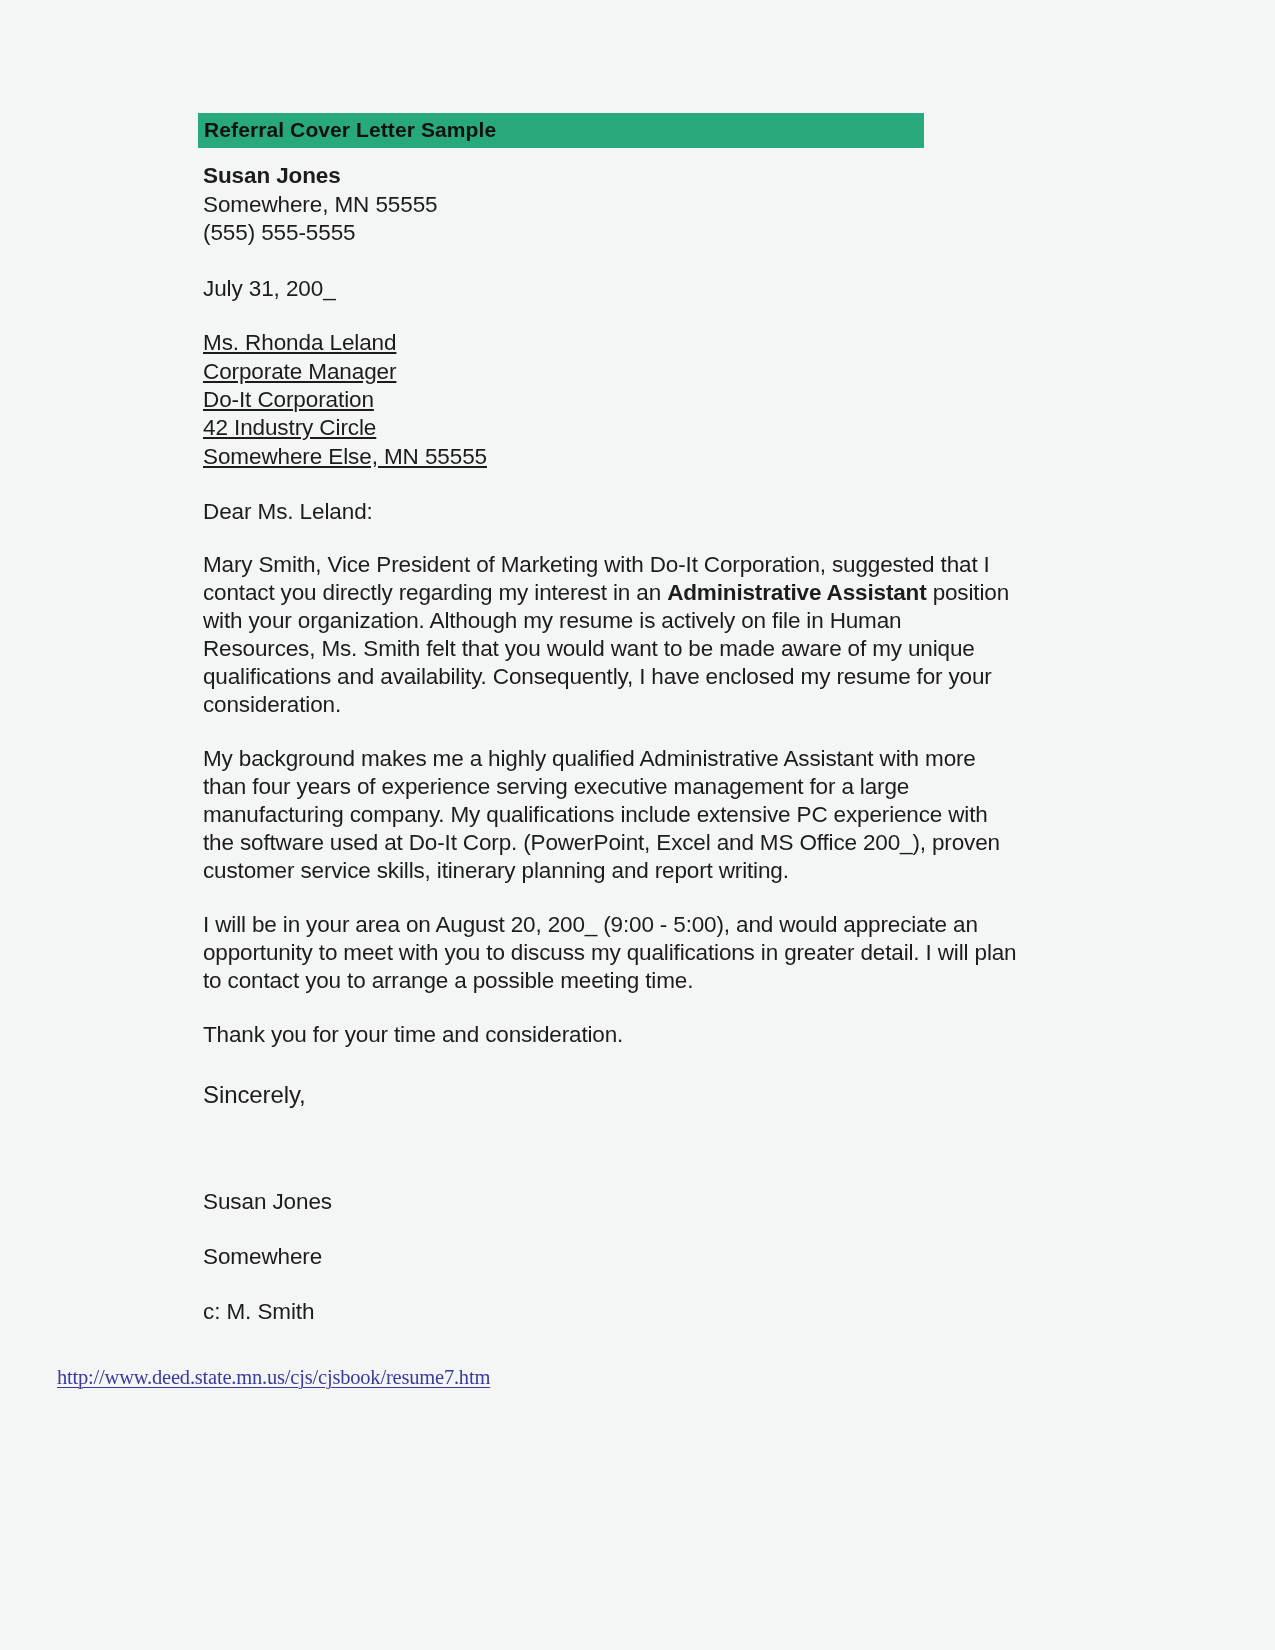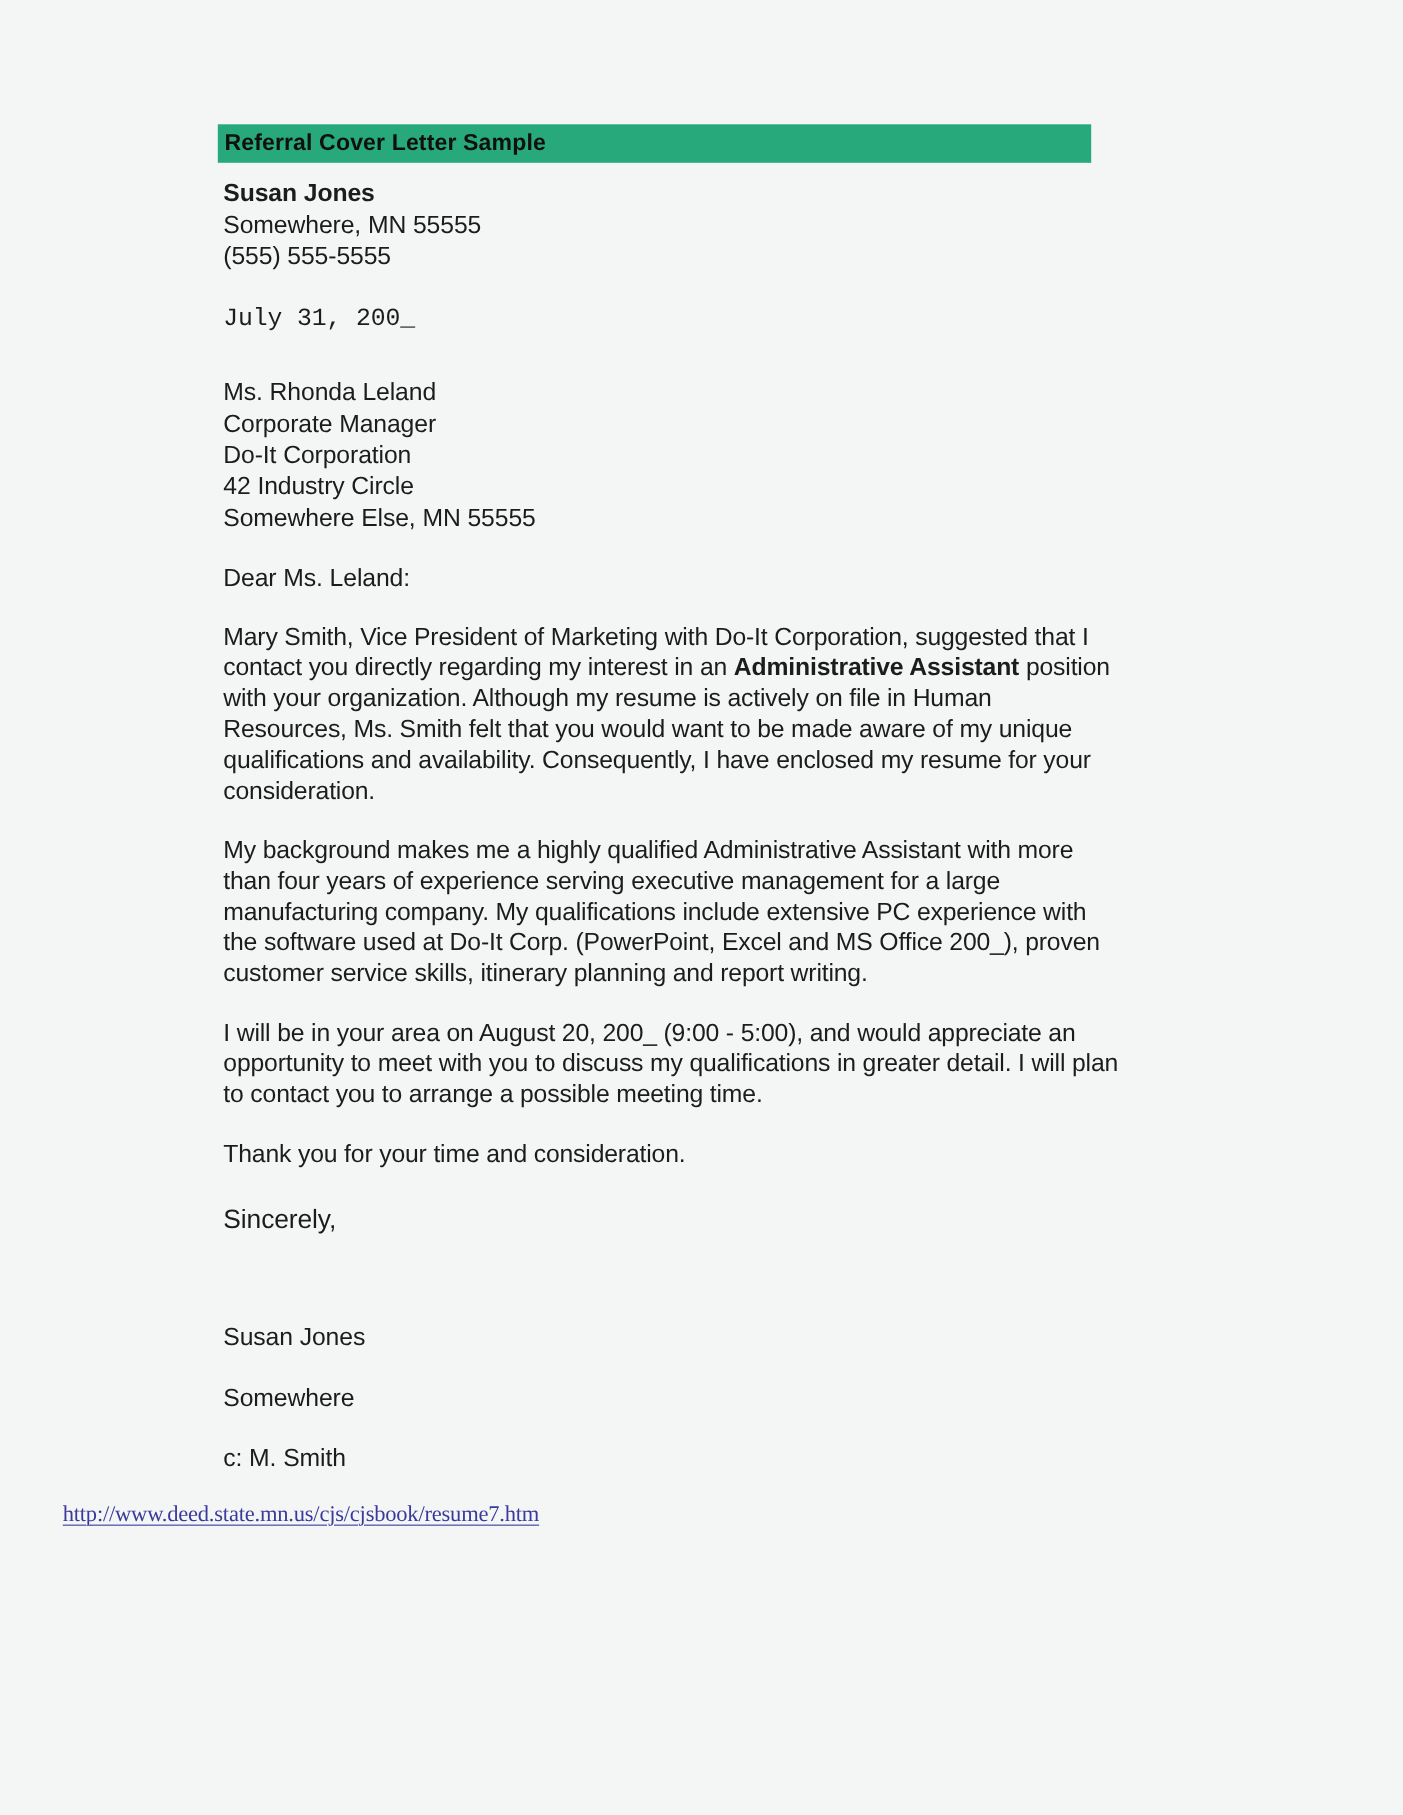--- a/index.html
+++ b/index.html
@@ -44,21 +44,21 @@
     position: absolute;
     left: 203px;
     top: 113px;
     width: 820px;
   }
 
   .title-bar {
     background: #28a97c;
     padding: 6px 0 7px 6px;
     margin-left: -5px;
-    width: 794px;
+    width: 726px;
     box-sizing: border-box;
   }
   .title-bar-text {
     font-size: 21px;
     font-weight: bold;
     color: #101010;
     letter-spacing: 0.1px;
     line-height: 1.05;
   }
 
@@ -75,25 +75,25 @@
     font-size: 22.5px;
     line-height: 1.27;
     letter-spacing: -0.1px;
   }
 
   .date-line {
     margin-top: 27px;
     font-size: 22.5px;
     line-height: 1.27;
     letter-spacing: -0.1px;
-    font-family: Liberation Mono, monospace;
   }
 
   .recipient-block {
-    margin-top: 40px;
+    margin-top: 26px;
+    text-decoration: underline;
   }
   .recipient-line {
     font-size: 22.5px;
     line-height: 1.26;
     letter-spacing: -0.1px;
   }
 
   .salutation {
     margin-top: 28px;
     font-size: 22.5px;

